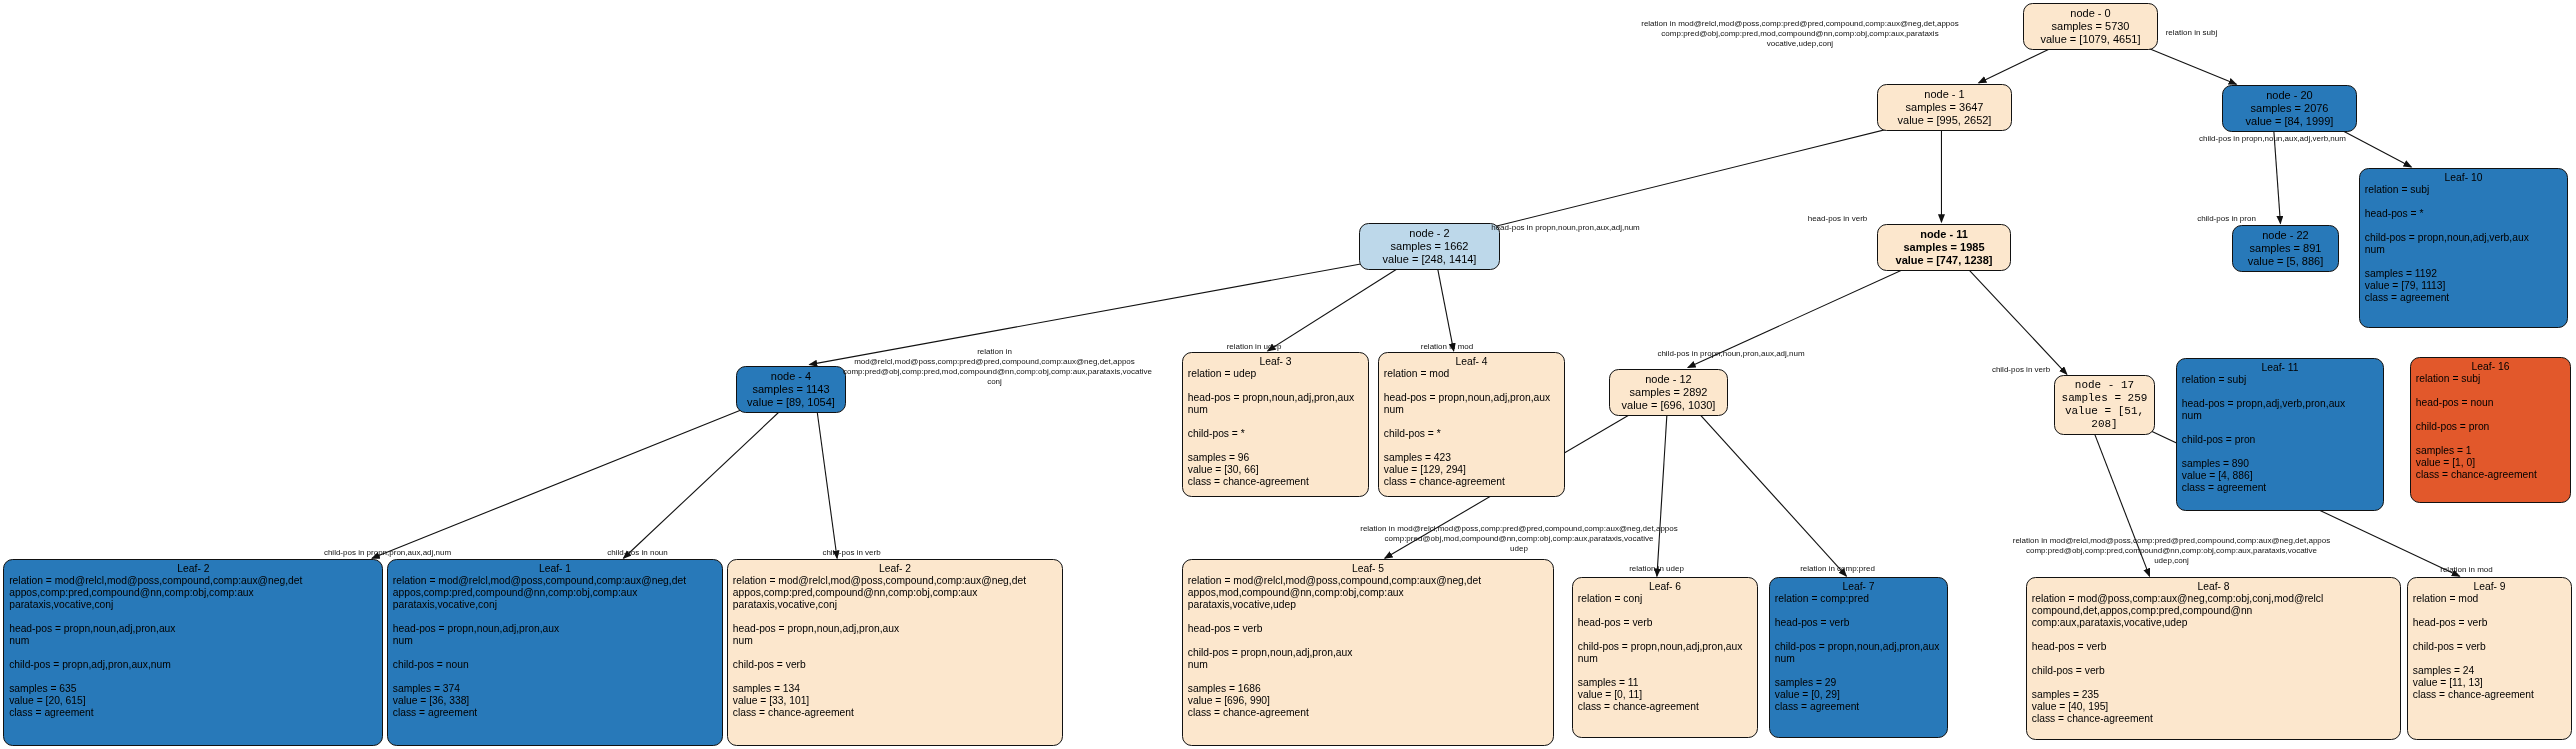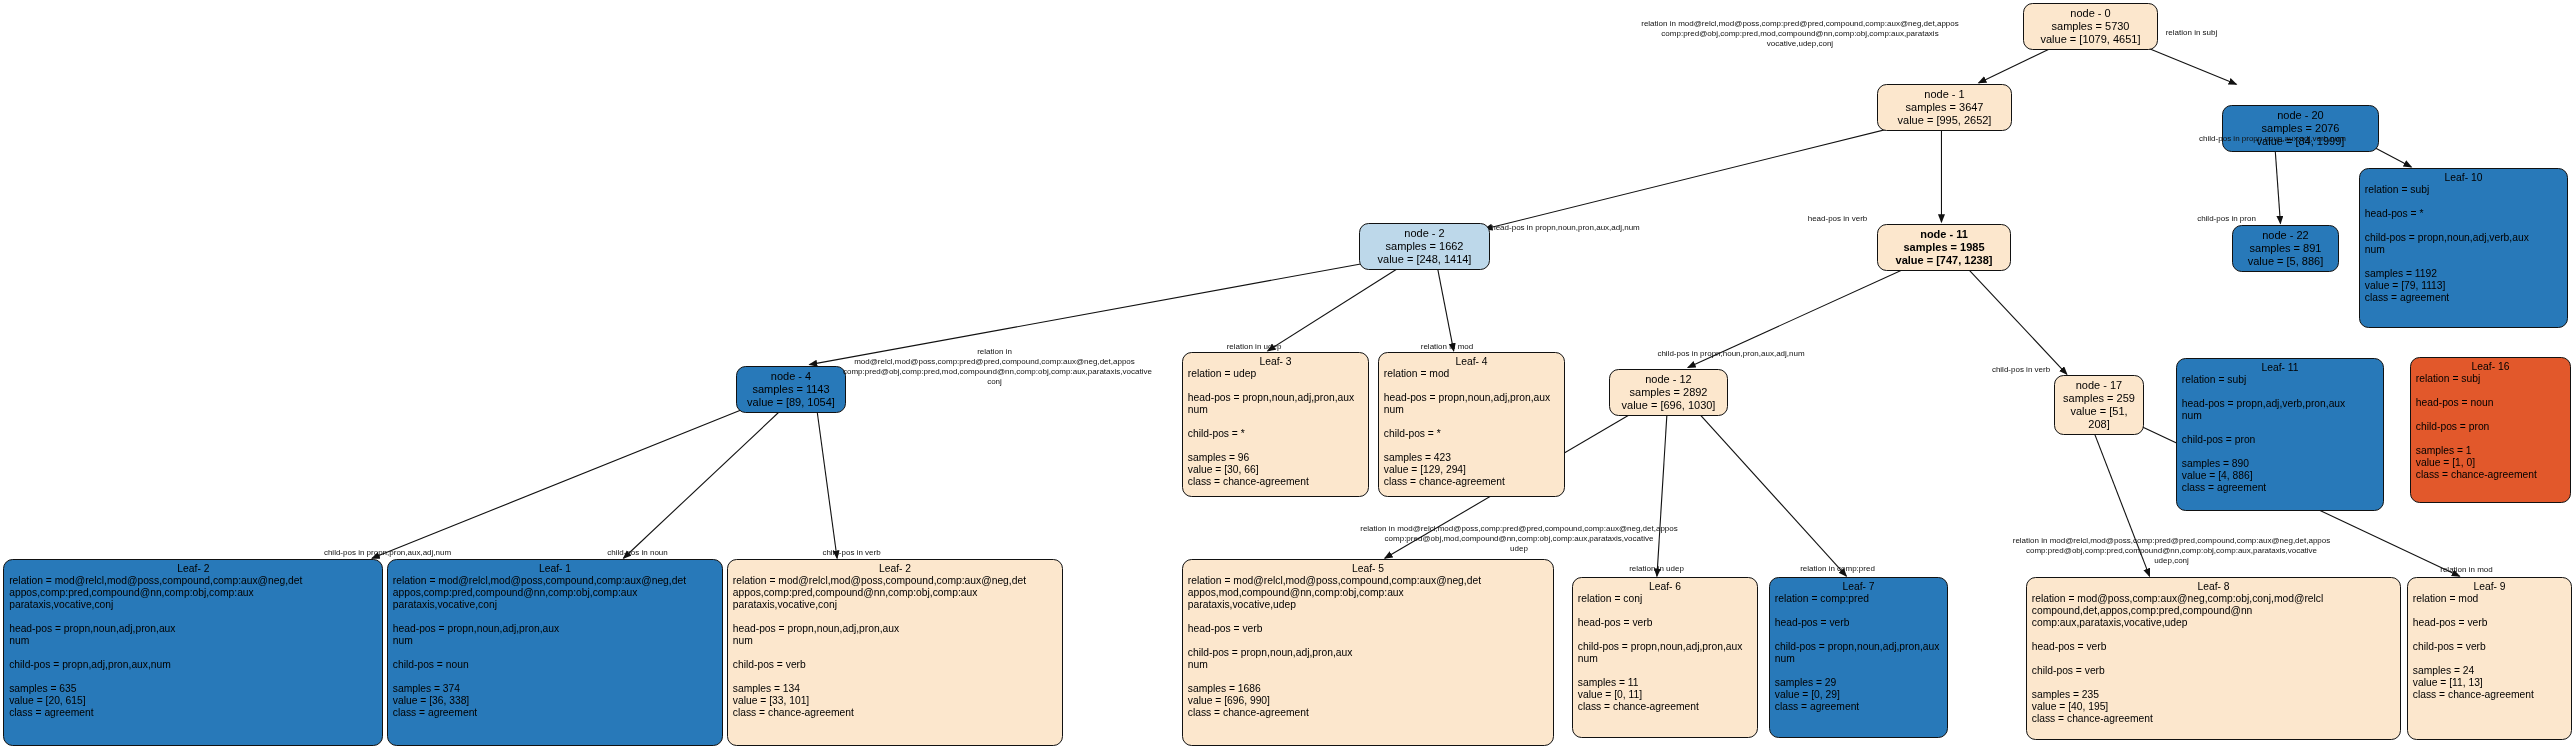--- a/index.html
+++ b/index.html
@@ -79,33 +79,33 @@
       <line x1="2420" y1="593" x2="2405" y2="836" stroke="#111111" stroke-width="1.6" marker-end="url(#arrow)"></line>
       <line x1="2460" y1="593" x2="2680" y2="836" stroke="#111111" stroke-width="1.6" marker-end="url(#arrow)"></line>
       <line x1="3030" y1="603" x2="3120" y2="836" stroke="#111111" stroke-width="1.6" marker-end="url(#arrow)"></line>
       <line x1="3075" y1="603" x2="3570" y2="836" stroke="#111111" stroke-width="1.6" marker-end="url(#arrow)"></line>
     </svg>
   <div id="node-layer">
       <div class="node fill-orange mid" style="left: 2023px; top: 2.8px; width: 135px; min-height: 41px;"><span class="title">node - 0</span><span class="body ctr">samples = 5730
 value = [1079, 4651]</span></div>
       <div class="node fill-orange mid" style="left: 1877px; top: 84px; width: 135px; min-height: 41px;"><span class="title">node - 1</span><span class="body ctr">samples = 3647
 value = [995, 2652]</span></div>
-      <div class="node fill-blue mid" style="left: 2222px; top: 85px; width: 157px; min-height: 41px; margin-top: 20px;"><span class="title">node - 20</span><span class="body ctr">samples = 2076
+      <div class="node fill-blue mid" style="left: 2222px; top: 85px; width: 135px; min-height: 41px;"><span class="title">node - 20</span><span class="body ctr">samples = 2076
 value = [84, 1999]</span></div>
       <div class="node fill-blue small" style="left: 2359px; top: 168px; width: 209px; min-height: 160px;"><span class="title">Leaf- 10</span><span class="body">relation = subj
 
 head-pos = *
 
 child-pos = propn,noun,adj,verb,aux
                        num
 
 samples = 1192
 value = [79, 1113]
 class = agreement</span></div>
-      <div class="node fill-lblue mid" style="left: 1359px; top: 223px; width: 131px; min-height: 40px;"><span class="title">node - 2</span><span class="body ctr">samples = 1662
+      <div class="node fill-lblue mid" style="left: 1359px; top: 223px; width: 141px; min-height: 40px;"><span class="title">node - 2</span><span class="body ctr">samples = 1662
 value = [248, 1414]</span></div>
       <div class="node fill-orange mid" style="left: 1877px; top: 224px; width: 134px; min-height: 40px; font-weight: bold;"><span class="title">node - 11</span><span class="body ctr">samples = 1985
 value = [747, 1238]</span></div>
       <div class="node fill-blue mid" style="left: 2232px; top: 225px; width: 107px; min-height: 40px;"><span class="title">node - 22</span><span class="body ctr">samples = 891
 value = [5, 886]</span></div>
       <div class="node fill-orange small" style="left: 1182px; top: 352px; width: 187px; min-height: 145px;"><span class="title">Leaf- 3</span><span class="body">relation = udep
 
 head-pos = propn,noun,adj,pron,aux
                         num
 
@@ -121,21 +121,21 @@
 
 child-pos = *
 
 samples = 423
 value = [129, 294]
 class = chance-agreement</span></div>
       <div class="node fill-blue mid" style="left: 736px; top: 366px; width: 110px; min-height: 40px;"><span class="title">node - 4</span><span class="body ctr">samples = 1143
 value = [89, 1054]</span></div>
       <div class="node fill-orange mid" style="left: 1609px; top: 369px; width: 119px; min-height: 40px;"><span class="title">node - 12</span><span class="body ctr">samples = 2892
 value = [696, 1030]</span></div>
-      <div class="node fill-orange mid" style="left: 2054px; top: 375px; width: 90px; min-height: 40px;"><span class="title">node - 17</span><span class="body ctr">samples = 259
+      <div class="node fill-orange mid" style="left: 2054px; top: 375px; width: 101px; min-height: 40px; font-family: Liberation Mono, monospace;"><span class="title">node - 17</span><span class="body ctr">samples = 259
 value = [51, 208]</span></div>
       <div class="node fill-blue small" style="left: 2176px; top: 358px; width: 208px; min-height: 153px;"><span class="title">Leaf- 11</span><span class="body">relation = subj
 
 head-pos = propn,adj,verb,pron,aux
                         num
 
 child-pos = pron
 
 samples = 890
 value = [4, 886]

